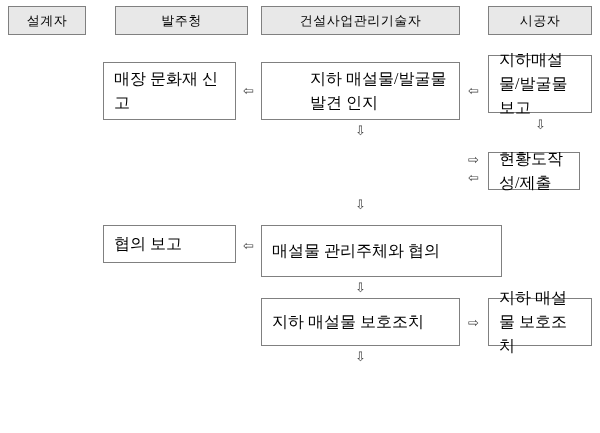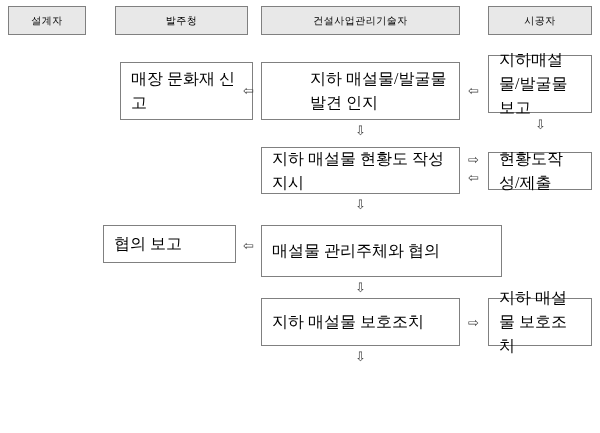--- a/index.html
+++ b/index.html
@@ -20,21 +20,21 @@
     height: 433px;
   }
   .col-header {
     position: absolute;
     box-sizing: border-box;
     border: 1px solid #808080;
     background: #e8e8e8;
     display: flex;
     align-items: center;
     justify-content: center;
-    font-size: 10px;
+    font-size: 13px;
     letter-spacing: 0.5px;
   }
   .node {
     position: absolute;
     box-sizing: border-box;
     border: 1px solid #808080;
     background: #ffffff;
     display: flex;
     align-items: center;
     font-size: 16px;
@@ -65,21 +65,21 @@
   <div class="col-header" style="left:103px; top:6px; width:133px; height:29px;margin-left:12px;">
     <span>발주청</span>
   </div>
   <div class="col-header" style="left:488px; top:6px; width:104px; height:29px;">
     <span>시공자</span>
   </div>
   <div class="col-header" style="left:261px; top:6px; width:199px; height:29px;">
     <span>건설사업관리기술자</span>
   </div>
 
-  <div class="node" style="left:120px; top:62px; width:133px; height:58px;align-items:center;">
+  <div class="node" style="left:103px; top:62px; width:133px; height:58px;align-items:center;">
     <span>매장 문화재 신고</span>
   </div>
   <div class="arrow" style="left:238px; top:82px; width:21px; height:16px;">
     <span>⇦</span>
   </div>
   <div class="node" style="left:261px; top:62px; width:199px; height:58px;padding-left:48px;">
     <span>지하 매설물/발굴물 발견 인지</span>
   </div>
   <div class="arrow" style="left:463px; top:82px; width:21px; height:16px;">
     <span>⇦</span>
@@ -88,30 +88,27 @@
     <span>지하매설물/발굴물 보고</span>
   </div>
 
   <div class="arrow down" style="left:350px; top:122px; width:21px; height:16px;">
     <span>⇩</span>
   </div>
   <div class="arrow down" style="left:530px; top:116px; width:21px; height:16px;">
     <span>⇩</span>
   </div>
 
-  <div class="node" style="left:261px; top:147px; width:199px; height:47px;">
-    <span>지하 매설물 현황도 작성 지시</span>
-  </div>
   <div class="arrow" style="left:463px; top:152px; width:21px; height:14px;">
     <span>⇨</span>
   </div>
   <div class="arrow" style="left:463px; top:170px; width:21px; height:14px;">
     <span>⇦</span>
   </div>
-  <div class="node" style="left:488px; top:152px; width:104px; height:38px;">
+  <div class="node" style="left:488px; top:152px; width:92px; height:38px;">
     <span>현황도작성/제출</span>
   </div>
 
   <div class="arrow down" style="left:350px; top:196px; width:21px; height:16px;">
     <span>⇩</span>
   </div>
 
   <div class="node" style="left:103px; top:225px; width:133px; height:38px;">
     <span>협의 보고</span>
   </div>

